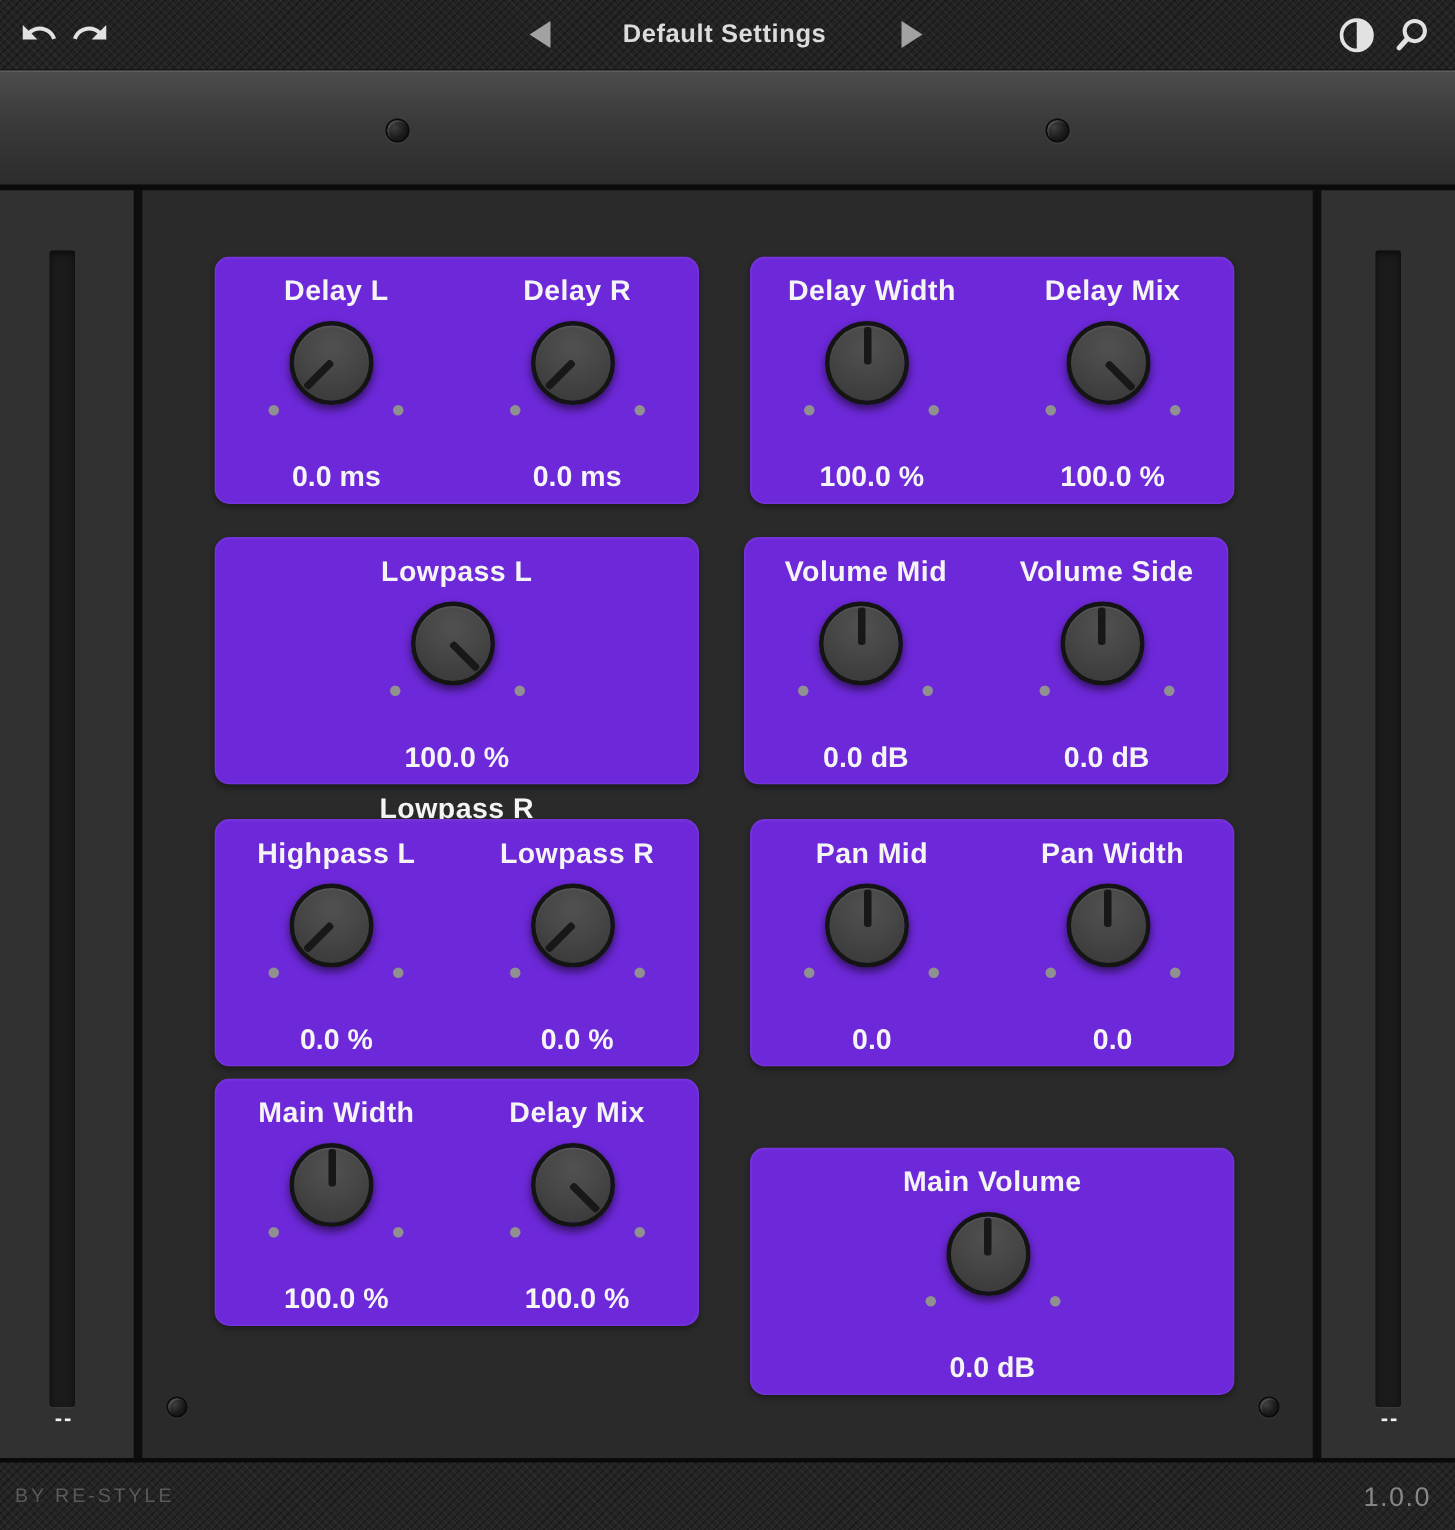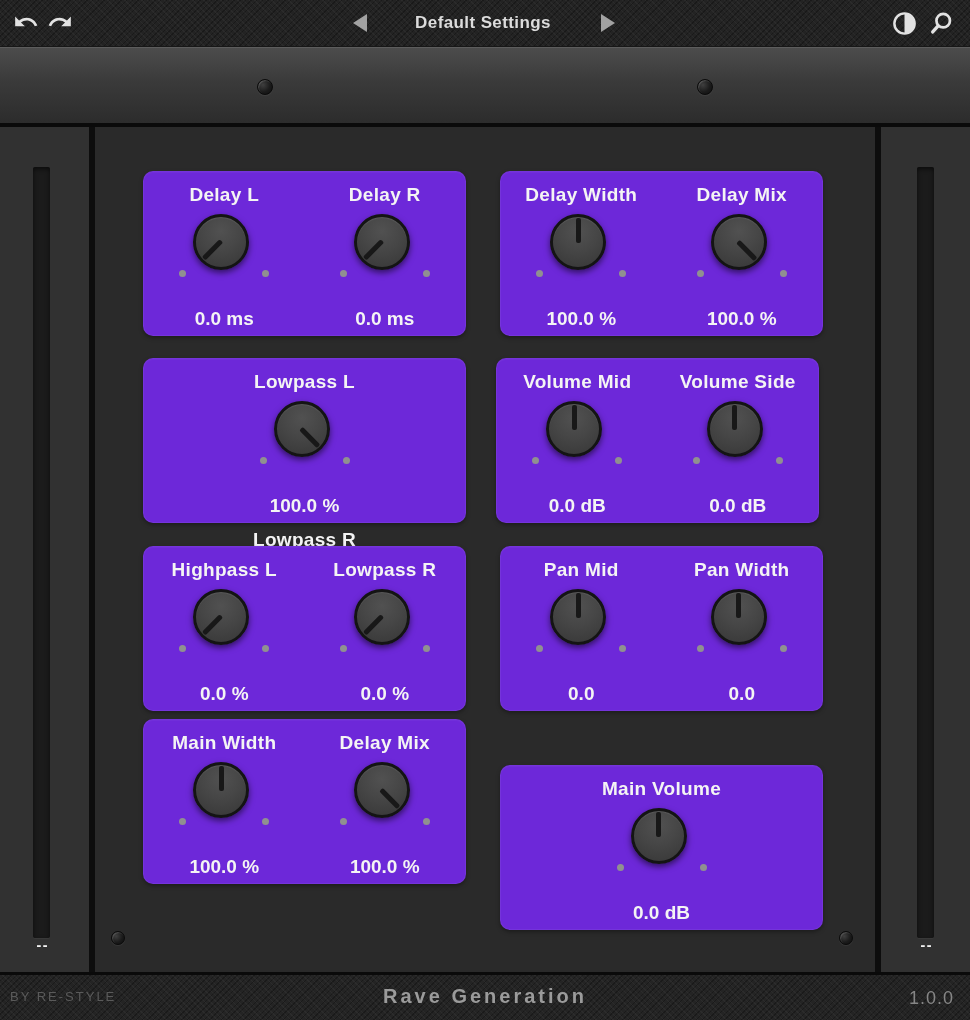--- a/index.html
+++ b/index.html
@@ -419,17 +419,16 @@
 
     <div class="rail rail-r">
       <div class="meter"></div>
       <div class="meter-val">--</div>
     </div>
 
   </div>
 
   <div class="footer">
     <span class="credit">BY RE-STYLE</span>
-    <span class="product">Rave Generation</span>
     <span class="version">1.0.0</span>
   </div>
 
 </div>
 
 </body></html>

